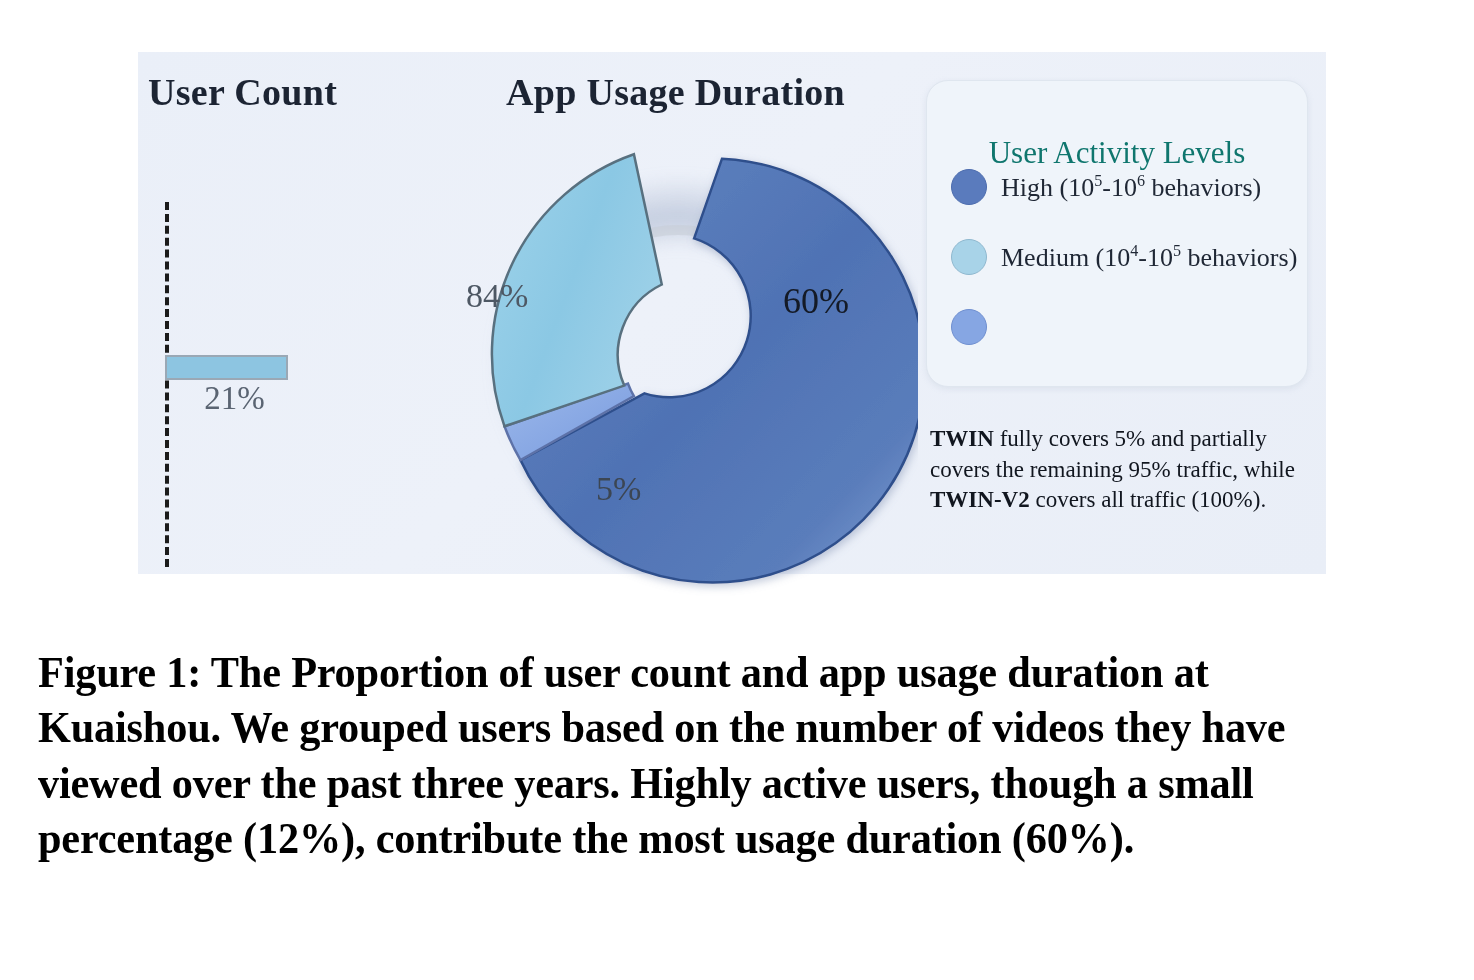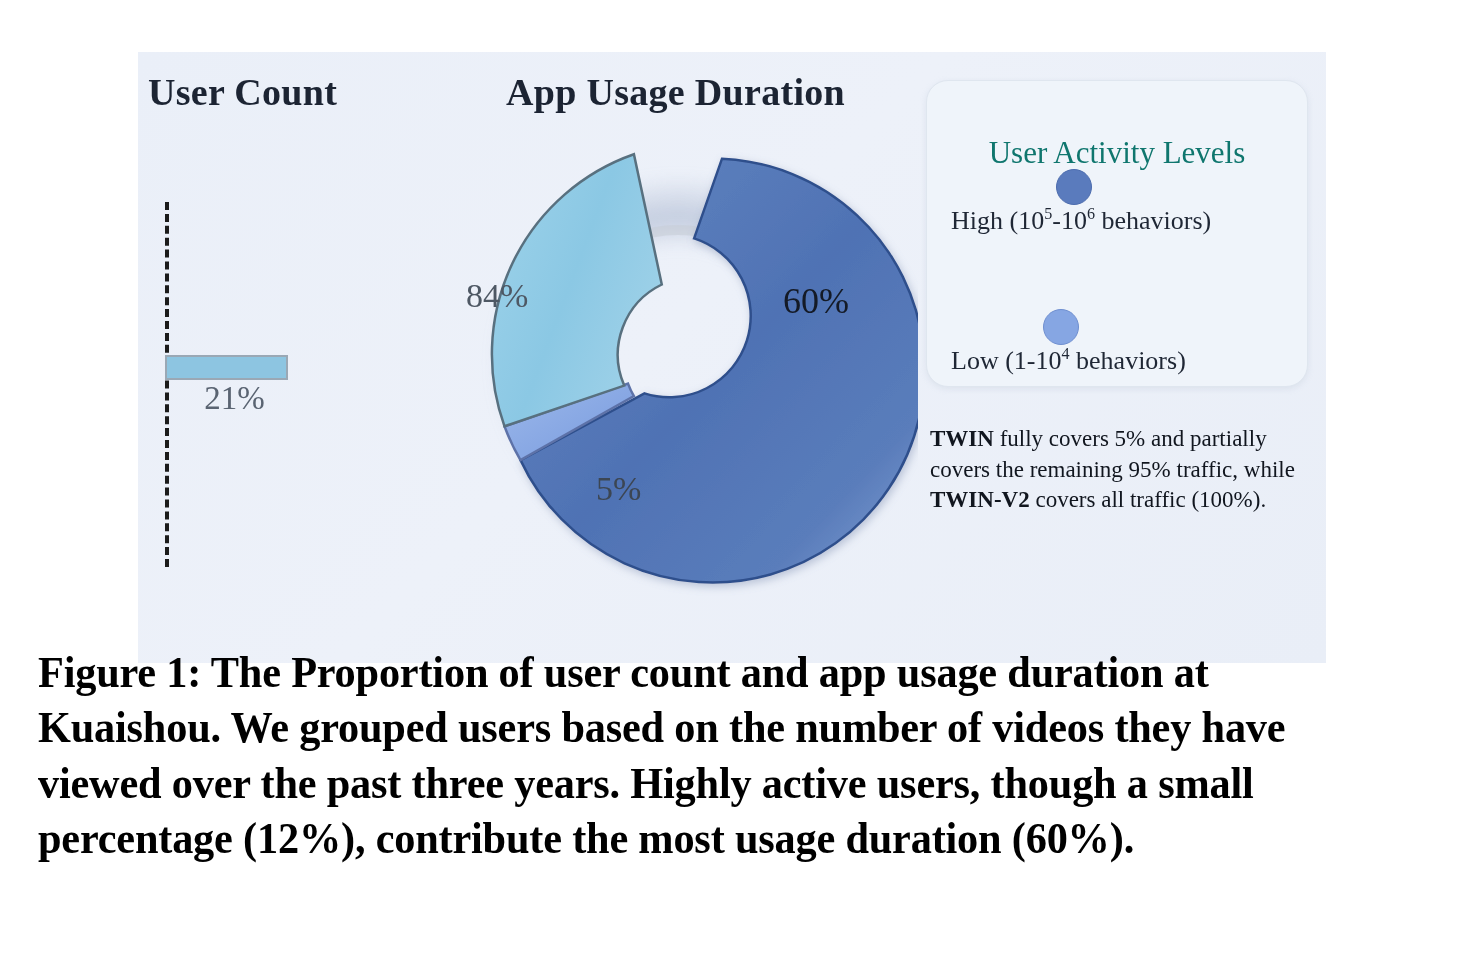--- a/index.html
+++ b/index.html
@@ -14,21 +14,21 @@
     font-family: "Liberation Serif", "DejaVu Serif", serif;
     overflow: hidden;
   }
 
   
   #figure-panel {
     position: absolute;
     left: 138px;
     top: 52px;
     width: 1188px;
-    height: 611px;
+    height: 522px;
     background: linear-gradient(135deg, #eaeff8 0%, #edf1f9 45%, #e9eef7 100%);
   }
 
   
   .panel-title {
     position: absolute;
     font-weight: bold;
     color: #1c2433;
     font-size: 38px;
     letter-spacing: 0.3px;
@@ -151,21 +151,20 @@
     font-size: 31px;
     color: #0f766e;
     margin-top: 32px;
   }
   .legend-item {
     position: absolute;
     left: 24px;
     display: flex;
     align-items: center;
     white-space: nowrap;
-    flex-direction: column;
   }
   #legend-item-high   { top: 88px; }
   #legend-item-medium { top: 158px; }
   #legend-item-low    { top: 228px; }
 
   .legend-dot {
     width: 34px;
     height: 34px;
     border-radius: 50%;
     flex: 0 0 auto;
@@ -284,24 +283,27 @@
   </div>
 
   <div id="legend-box">
     <div id="legend-title">User Activity Levels</div>
 
     <div class="legend-item" id="legend-item-high">
       <span class="legend-dot dot-high"></span>
       <span class="legend-text"><span>High (10</span><sup>5</sup><span>-10</span><sup>6</sup><span> behaviors)</span></span>
     </div>
 
+    <div class="legend-item" id="legend-item-medium">
+      <span class="legend-dot dot-medium"></span>
+      <span class="legend-text"><span>Medium (10</span><sup>4</sup><span>-10</span><sup>5</sup><span> behaviors)</span></span>
+    </div>
 
     <div class="legend-item" id="legend-item-low">
       <span class="legend-dot dot-low"></span>
-      <span class="legend-text"><span>Low (1-10</span><sup>4</sup><span></span><sup></sup><span> behaviors)</span></span>
     </div>
   </div>
 
   <div id="twin-note"><b>TWIN</b><span> fully covers 5% and partially covers the remaining 95% traffic, while </span><b>TWIN-V2</b><span> covers all traffic (100%).</span></div>
 
 </div>
 
 <div id="caption">Figure 1: The Proportion of user count and app usage duration at Kuaishou. We grouped users based on the number of videos they have viewed over the past three years. Highly active users, though a small percentage (12%), contribute the most usage duration (60%).</div>
 
 </body></html>

